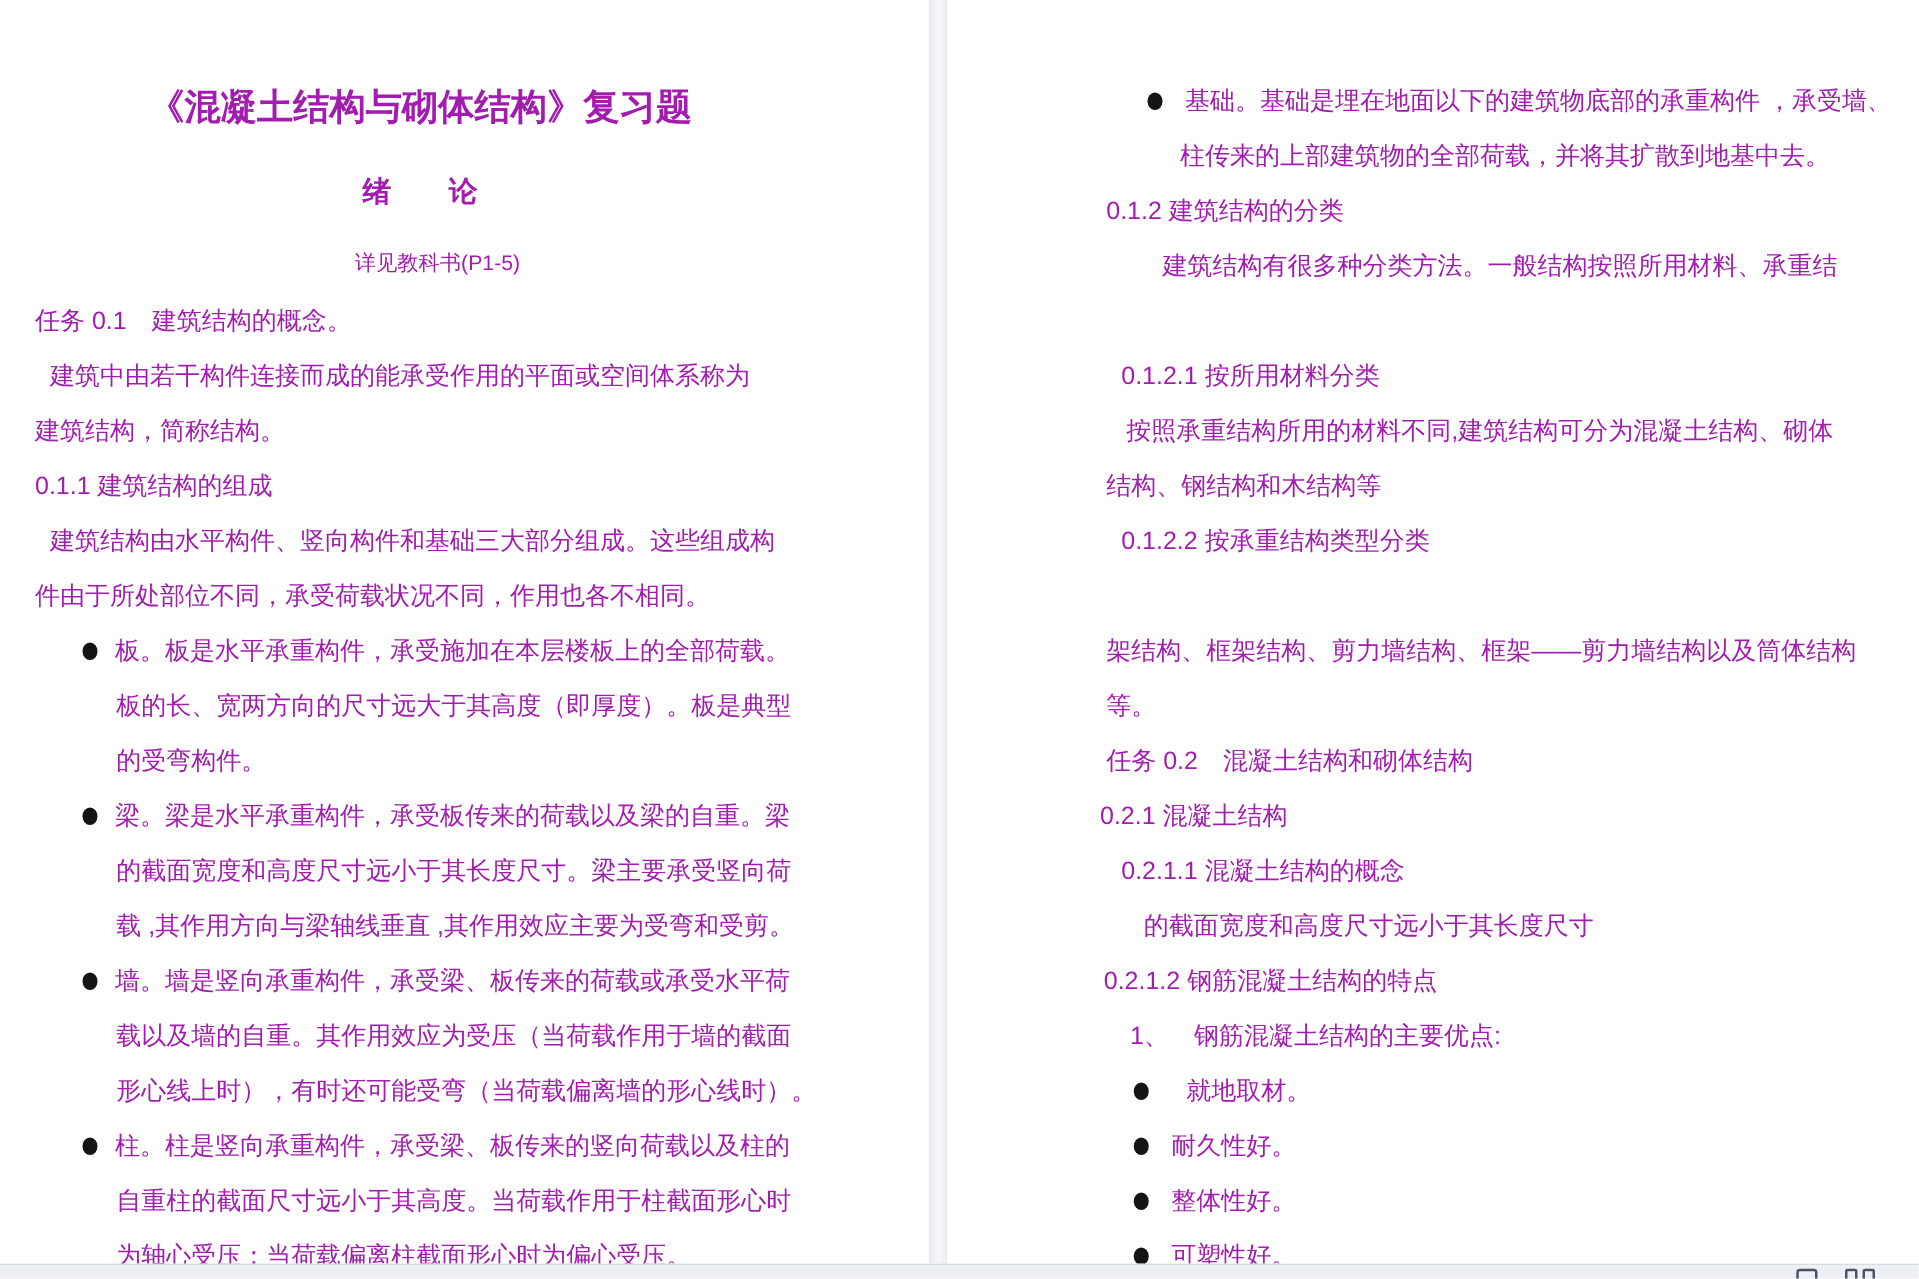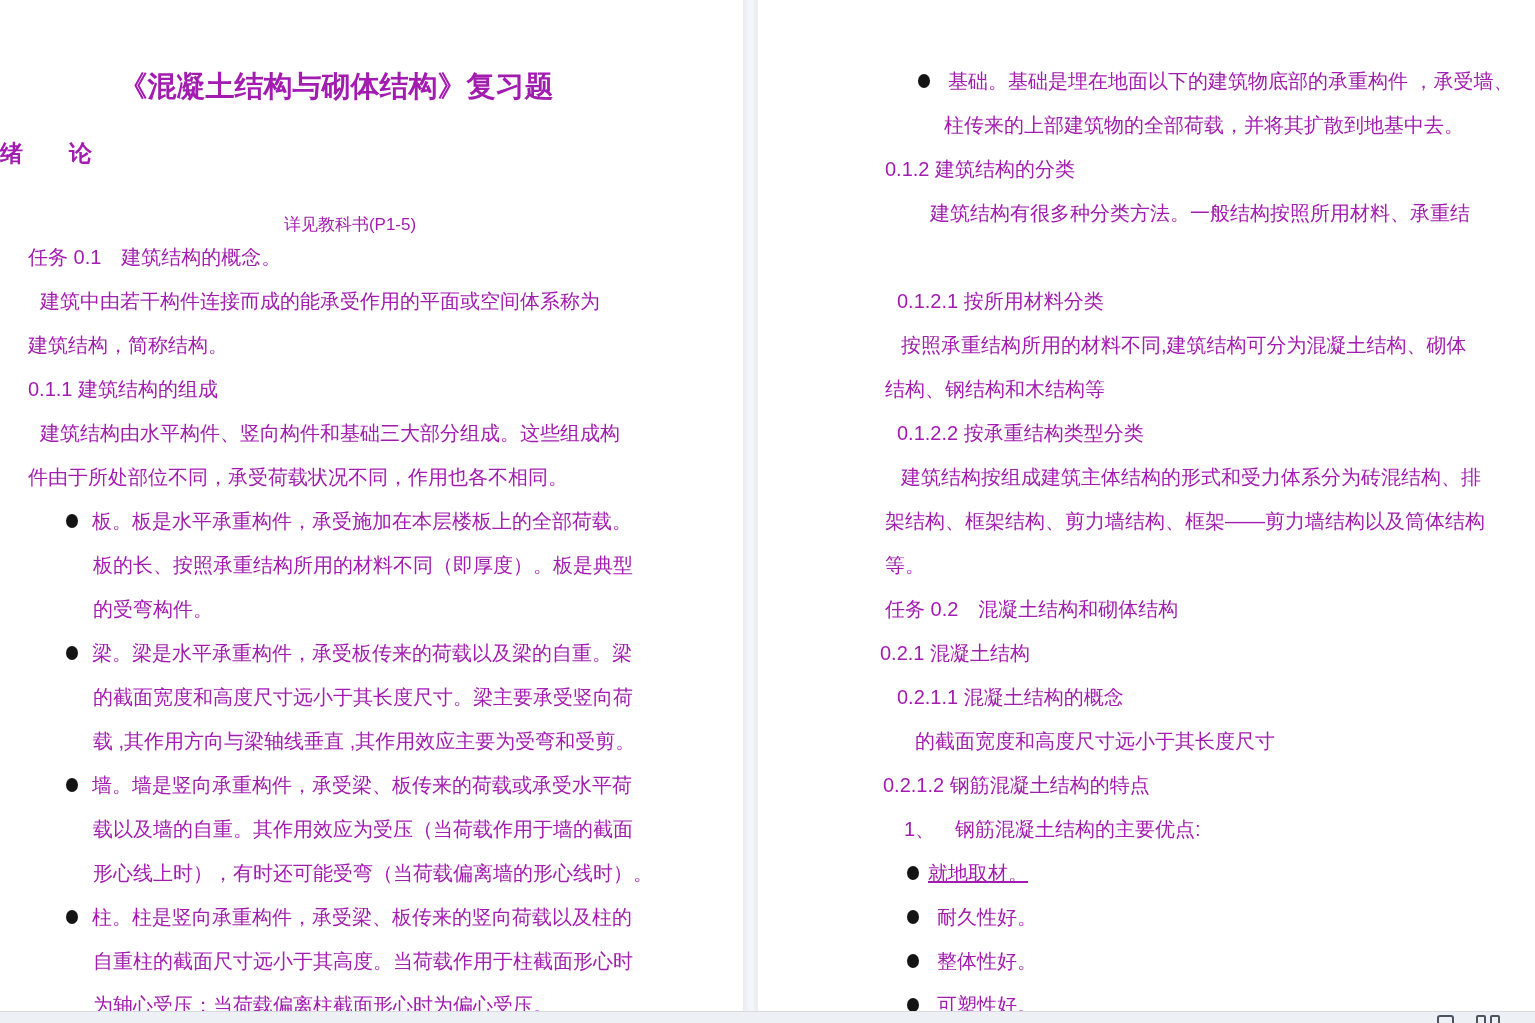--- a/index.html
+++ b/index.html
@@ -10,21 +10,21 @@
   .page { position:absolute; top:0; height:1011px; background:#ffffff; overflow:hidden; }
   #page-left  { left:0;   width:743px; }
   #page-right { left:758px; width:741px; }
 
   .page-gap { position:absolute; left:743px; top:0; width:15px; height:1011px;
               background:linear-gradient(90deg,#e8ebf0 0%,#f4f6f9 45%,#f4f6f9 60%,#e8ebf0 100%); }
 
   .line { position:absolute; white-space:nowrap; color:#a21caf; line-height:1.15; }
   .body     { font-size:20px; }
   .title    { font-size:29px; font-weight:bold; width:672px; left:0; text-align:center; }
-  .subtitle { font-size:23px; font-weight:bold; width:672px; left:0; }
+  .subtitle { font-size:23px; font-weight:bold; width:672px; left:0; text-align:center; }
   .note     { font-size:17px; width:672px; left:0; text-align:center; }
 
   .dot { position:absolute; width:12px; height:14px; background:#141414; border-radius:50%; }
 
   .statusbar { position:absolute; left:0; top:1011px; width:1535px; height:12px;
                background:#edf0f5; border-top:1px solid #d7dade; overflow:hidden; }
   .sb-icon { position:absolute; top:3px; }
   .icon-singlepage { left:1437px; width:17px; height:13px;
                      border:2px solid #4b5363; border-radius:3px; background:#edf0f5; }
   .icon-multipage  { left:1476px; width:26px; height:11px; }
@@ -34,30 +34,30 @@
   .icon-multipage span:last-child  { left:14px; }
 </style>
 </head>
 <body>
 
 <div class="viewer">
 
   <div class="page" id="page-left">
       <div class="line title" style="top: 70px;">《混凝土结构与砌体结构》复习题</div>
       <div class="line subtitle" style="top: 140px;">绪　　论</div>
-      <div class="line note" style="top: 215px; padding-left: 28px;">详见教科书(P1-5)</div>
+      <div class="line note" style="top: 201px; padding-left: 28px;">详见教科书(P1-5)</div>
       <div class="line body" style="top: 246px; left: 28px;">任务 0.1　建筑结构的概念。</div>
       <div class="line body" style="top: 290px; left: 40px;">建筑中由若干构件连接而成的能承受作用的平面或空间体系称为</div>
       <div class="line body" style="top: 334px; left: 28px;">建筑结构，简称结构。</div>
       <div class="line body" style="top: 378px; left: 28px;">0.1.1  建筑结构的组成</div>
       <div class="line body" style="top: 422px; left: 40px;">建筑结构由水平构件、竖向构件和基础三大部分组成。这些组成构</div>
       <div class="line body" style="top: 466px; left: 28px;">件由于所处部位不同，承受荷载状况不同，作用也各不相同。</div>
       <div class="dot" style="left: 66px; top: 514px;"></div>
       <div class="line body" style="top: 510px; left: 92px;">板。板是水平承重构件，承受施加在本层楼板上的全部荷载。</div>
-      <div class="line body" style="top: 554px; left: 93px;">板的长、按照承重结构所用的材料不同（即厚度）。板是典型</div>
+      <div class="line body" style="top: 554px; left: 93px;">板的长、宽两方向的尺寸远大于其高度（即厚度）。板是典型</div>
       <div class="line body" style="top: 598px; left: 93px;">的受弯构件。</div>
       <div class="dot" style="left: 66px; top: 646px;"></div>
       <div class="line body" style="top: 642px; left: 92px;">梁。梁是水平承重构件，承受板传来的荷载以及梁的自重。梁</div>
       <div class="line body" style="top: 686px; left: 93px;">的截面宽度和高度尺寸远小于其长度尺寸。梁主要承受竖向荷</div>
       <div class="line body" style="top: 730px; left: 93px;">载 ,其作用方向与梁轴线垂直 ,其作用效应主要为受弯和受剪。</div>
       <div class="dot" style="left: 66px; top: 778px;"></div>
       <div class="line body" style="top: 774px; left: 92px;">墙。墙是竖向承重构件，承受梁、板传来的荷载或承受水平荷</div>
       <div class="line body" style="top: 818px; left: 93px; font-family: Liberation Serif, serif;">载以及墙的自重。其作用效应为受压（当荷载作用于墙的截面</div>
       <div class="line body" style="top: 862px; left: 93px;">形心线上时），有时还可能受弯（当荷载偏离墙的形心线时）。</div>
       <div class="dot" style="left: 66px; top: 910px;"></div>
@@ -71,31 +71,30 @@
   <div class="page" id="page-right">
       <div class="dot" style="left: 160px; top: 74px;"></div>
       <div class="line body" style="top: 70px; left: 190px;">基础。基础是埋在地面以下的建筑物底部的承重构件 ，承受墙、</div>
       <div class="line body" style="top: 114px; left: 186px;">柱传来的上部建筑物的全部荷载，并将其扩散到地基中去。</div>
       <div class="line body" style="top: 158px; left: 127px;">0.1.2  建筑结构的分类</div>
       <div class="line body" style="top: 202px; left: 172px;">建筑结构有很多种分类方法。一般结构按照所用材料、承重结</div>
       <div class="line body" style="top: 290px; left: 139px;">0.1.2.1  按所用材料分类</div>
       <div class="line body" style="top: 334px; left: 143px;">按照承重结构所用的材料不同,建筑结构可分为混凝土结构、砌体</div>
       <div class="line body" style="top: 378px; left: 127px;">结构、钢结构和木结构等</div>
       <div class="line body" style="top: 422px; left: 139px;">0.1.2.2  按承重结构类型分类</div>
-      <div class="line body" style="top: 466px; left: 143px;">建筑结构按组成建筑主体结构的形式和受力体系分为砖混结构、排</div>
       <div class="line body" style="top: 510px; left: 127px;">架结构、框架结构、剪力墙结构、框架——剪力墙结构以及筒体结构</div>
       <div class="line body" style="top: 554px; left: 127px;">等。</div>
       <div class="line body" style="top: 598px; left: 127px;">任务 0.2　混凝土结构和砌体结构</div>
       <div class="line body" style="top: 642px; left: 122px;">0.2.1  混凝土结构</div>
       <div class="line body" style="top: 686px; left: 139px;">0.2.1.1 混凝土结构的概念</div>
       <div class="line body" style="top: 730px; left: 157px;">的截面宽度和高度尺寸远小于其长度尺寸</div>
       <div class="line body" style="top: 774px; left: 125px;">0.2.1.2  钢筋混凝土结构的特点</div>
       <div class="line body" style="top: 818px; left: 146px;">1、　钢筋混凝土结构的主要优点:</div>
       <div class="dot" style="left: 149px; top: 866px;"></div>
-      <div class="line body" style="top: 862px; left: 170px; text-decoration: underline;">就地取材。</div>
+      <div class="line body" style="top: 862px; left: 191px;">就地取材。</div>
       <div class="dot" style="left: 149px; top: 910px;"></div>
       <div class="line body" style="top: 906px; left: 179px;">耐久性好。</div>
       <div class="dot" style="left: 149px; top: 954px;"></div>
       <div class="line body" style="top: 950px; left: 179px;">整体性好。</div>
       <div class="dot" style="left: 149px; top: 998px;"></div>
       <div class="line body" style="top: 994px; left: 179px;">可塑性好。</div>
     </div>
 
   <div class="statusbar">
     <div class="sb-icon icon-singlepage"></div>

